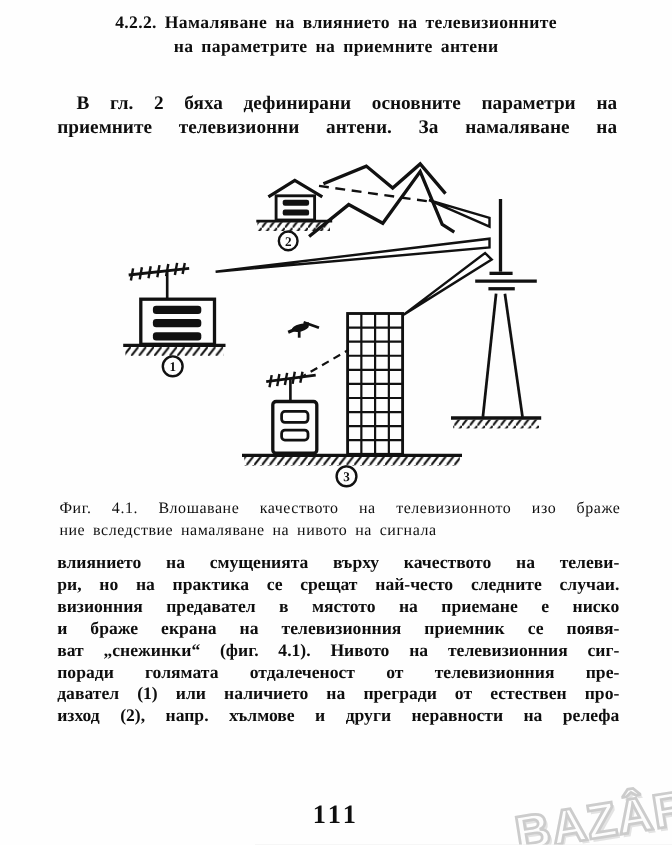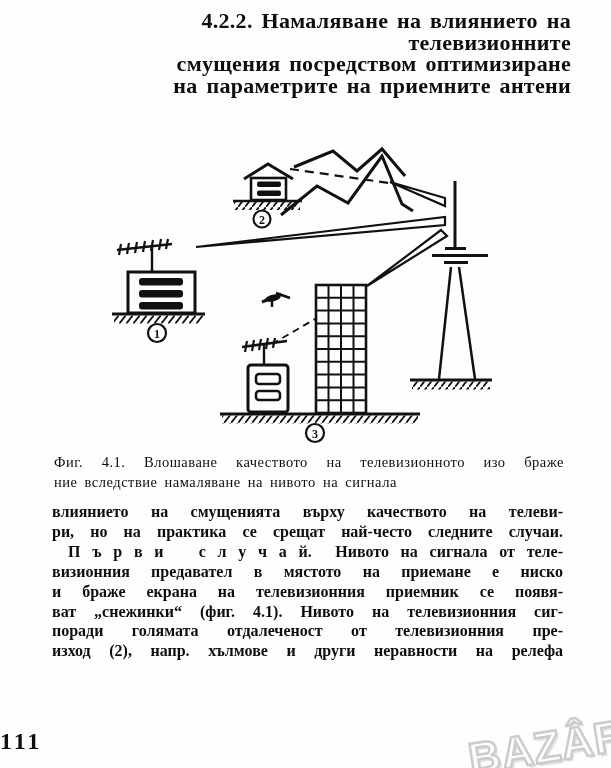--- a/index.html
+++ b/index.html
@@ -7,42 +7,42 @@
     position:relative;
     width:611px;height:768px;
     background:#fefefe;
     overflow:hidden;
     font-family:"Liberation Serif","DejaVu Serif",serif;
     color:#0e0e0e;
     -webkit-font-smoothing:antialiased;
   }
   .heading{
     position:absolute;top:10px;left:40px;width:531px;
-    text-align:right;font-weight:700;font-size:22px;line-height:21.5px;
+    text-align:center;font-weight:700;font-size:16px;line-height:21.5px;
     letter-spacing:.3px;word-spacing:3px;
   }
   .para1{
     position:absolute;top:83px;left:52px;width:509px;
     font-weight:700;font-size:17.5px;line-height:21.5px;
   }
   .para2{
     position:absolute;top:502px;left:52px;width:511px;
     font-weight:700;font-size:16px;line-height:19.9px;
   }
   .jline{text-align:justify;text-align-last:justify;}
   .line{white-space:pre-wrap;}
   .caption{
     position:absolute;top:452px;left:54px;width:510px;
     font-weight:400;font-size:14.5px;line-height:20px;
     letter-spacing:.5px;word-spacing:3px;
   }
   .figure{position:absolute;top:135px;left:0;}
   .pagenum{
     position:absolute;top:728px;left:0;width:611px;
-    font-weight:700;font-size:24px;letter-spacing:3px;
+    text-align:center;font-weight:700;font-size:24px;letter-spacing:3px;
   }
   .watermark{
     position:absolute;right:-16px;bottom:-4px;
     font-family:"Liberation Sans","DejaVu Sans",sans-serif;
     font-weight:700;font-size:44px;letter-spacing:1px;
     color:#fdfdfd;
     -webkit-text-stroke:2.5px #cccccc;
     text-shadow:2px 3px 0 #e3e3e3;
     transform:rotate(-9deg);
     user-select:none;
@@ -52,24 +52,27 @@
   svg .beam{fill:#fff;stroke:#111;stroke-width:2.2;}
   svg .lbl{font-family:"Liberation Serif","DejaVu Serif",serif;font-size:12px;font-weight:700;fill:#111;}
 </style>
 </head>
 <body>
 
 <div class="page">
 
   <div class="heading">
     <div class="line">4.2.2. Намаляване на влиянието на телевизионните</div>
-    <div class="line">смущения посредством оптимизиране</div>
     <div class="line">на параметрите на приемните антени</div>
   </div>
 
+  <div class="para1">
+    <div class="line jline"> В гл. 2 бяха дефинирани основните параметри на</div>
+    <div class="line jline">приемните телевизионни антени. За намаляване на</div>
+  </div>
 
   <svg class="figure" width="611" height="315" viewBox="0 0 611 315" xmlns="http://www.w3.org/2000/svg">
     <defs>
       <pattern id="hat" width="7" height="9" patternUnits="userSpaceOnUse">
         <line x1="0" y1="9" x2="7" y2="0" stroke="#111" stroke-width="1.8"></line>
       </pattern>
     </defs>
 
     <g>
       <polyline class="ln" stroke-width="3" points="294,32 333,16 357,36 382,14 405,41"></polyline>
@@ -170,25 +173,25 @@
   </svg>
 
   <div class="caption">
     <div class="line jline">Фиг. 4.1. Влошаване качеството на телевизионното изо браже</div>
     <div class="line">ние вследствие намаляване на нивото на сигнала</div>
   </div>
 
   <div class="para2">
     <div class="line jline">влиянието на смущенията върху качеството на телеви-</div>
     <div class="line jline">ри, но на практика се срещат най-често следните случаи.</div>
-    <div class="line jline"> П ъ р в и   с л у ч а й.  Нивото на сигнала от теле-</div>
     <div class="line jline">визионния предавател в мястото на приемане е ниско</div>
     <div class="line jline">и браже екрана на телевизионния приемник се появя-</div>
     <div class="line jline">ват „снежинки“ (фиг. 4.1). Нивото на телевизионния сиг-</div>
     <div class="line jline">поради голямата отдалеченост от телевизионния пре-</div>
+    <div class="line jline">давател (1) или наличието на прегради от естествен про-</div>
     <div class="line jline">изход (2), напр. хълмове и други неравности на релефа</div>
   </div>
 
   <div class="pagenum">111</div>
 
   <div class="watermark">BAZÂR</div>
 
 </div>
 
 </body></html>

